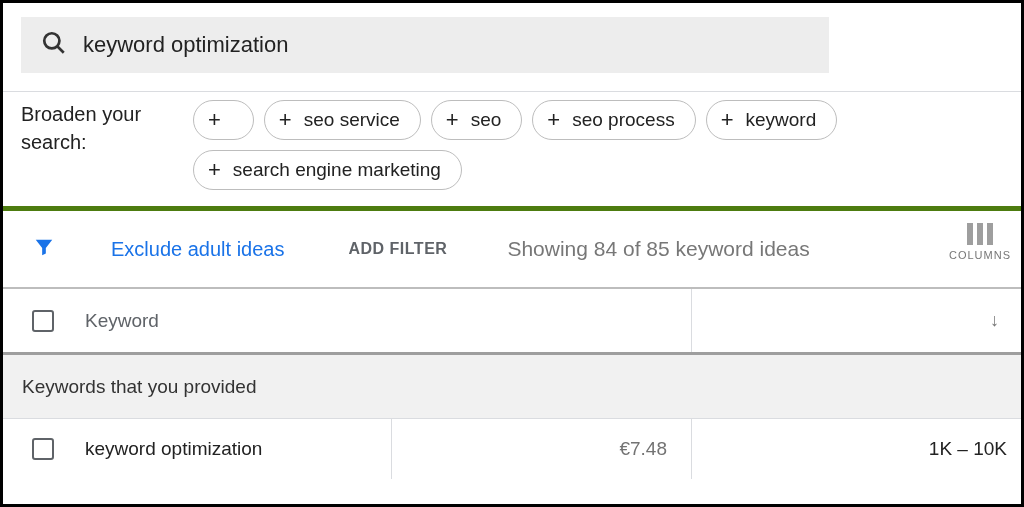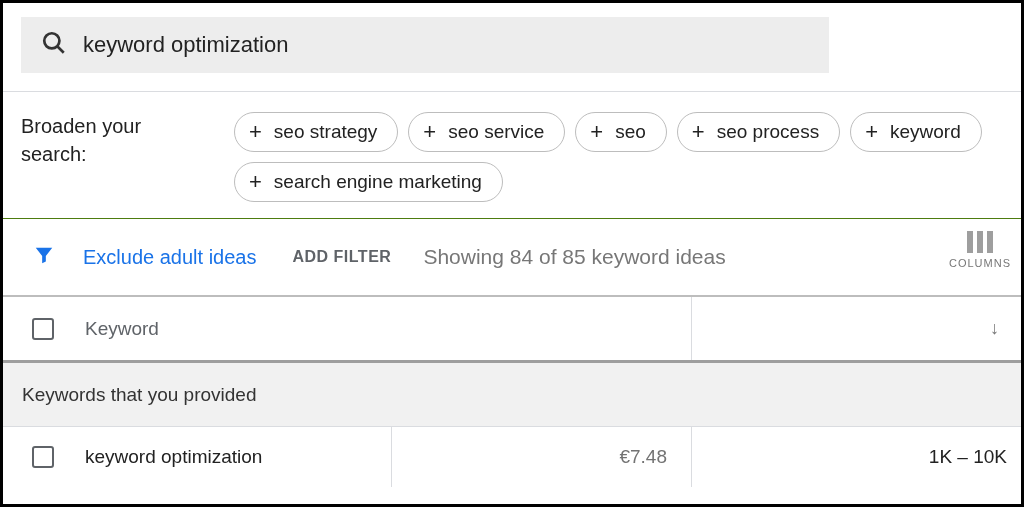--- a/index.html
+++ b/index.html
@@ -16,25 +16,24 @@
     padding: 0 20px;
   }
   .search-box svg { width: 26px; height: 26px; }
   .search-input {
     border: none; background: transparent; outline: none;
     font-size: 22px; color: #222; margin-left: 16px; flex: 1;
   }
 
   .broaden-row {
     border-top: 1px solid #dadce0;
-    border-bottom: 1px solid #4d7c0f;
-    padding: 20px 18px 16px 18px;
+    border-bottom: 5px solid #4d7c0f;
+    padding: 8px 18px 16px 18px;
     display: flex;
     align-items: flex-start;
-    gap: 41px;
   }
   .broaden-label {
     font-size: 20px; color: #222; width: 172px; line-height: 28px;
   }
   .chips {
     display: flex; flex-wrap: wrap; gap: 10px 10px; flex: 1;
   }
   .chip {
     border: 1px solid #bdbdbd;
     border-radius: 999px;
@@ -46,20 +45,21 @@
     white-space: nowrap;
   }
   .chip .plus { font-size: 22px; font-weight: 500; margin-right: 12px; line-height: 1; }
 
   .filter-row {
     border-bottom: 2px solid #bdbdbd;
     height: 78px;
     display: flex; align-items: center;
     padding: 0 18px 0 30px;
     position: relative;
+    gap: 28px;
   }
   .filter-row .funnel { color: #1a73e8; }
   .exclude { color: #1a73e8; font-size: 20px; margin-left: 28px; cursor: pointer; }
   .addfilter { color: #5f6368; font-size: 16px; font-weight: 600; letter-spacing: 0.5px; margin-left: 36px; cursor: pointer; }
   .showing { color: #777; font-size: 21px; margin-left: 32px; }
   .columns-btn {
     position: absolute; right: 10px; top: 12px; text-align: center; cursor: pointer;
   }
   .columns-btn .bars { display: flex; gap: 4px; justify-content: center; }
   .columns-btn .bars span { width: 6px; height: 22px; background: #9e9e9e; display: block; }
@@ -106,21 +106,20 @@
     </span>
     <input class="search-input" type="text" value="keyword optimization" style="">
   </div>
 </div>
 
 <div class="broaden-row">
   <div class="broaden-label">Broaden your search:</div>
   <div class="chips">
     <div class="chip">
         <span class="plus">+</span>
-        <span>seo strategy</span>
       </div>
     <div class="chip">
         <span class="plus">+</span>
         <span>seo service</span>
       </div>
     <div class="chip">
         <span class="plus">+</span>
         <span>seo</span>
       </div>
     <div class="chip">

